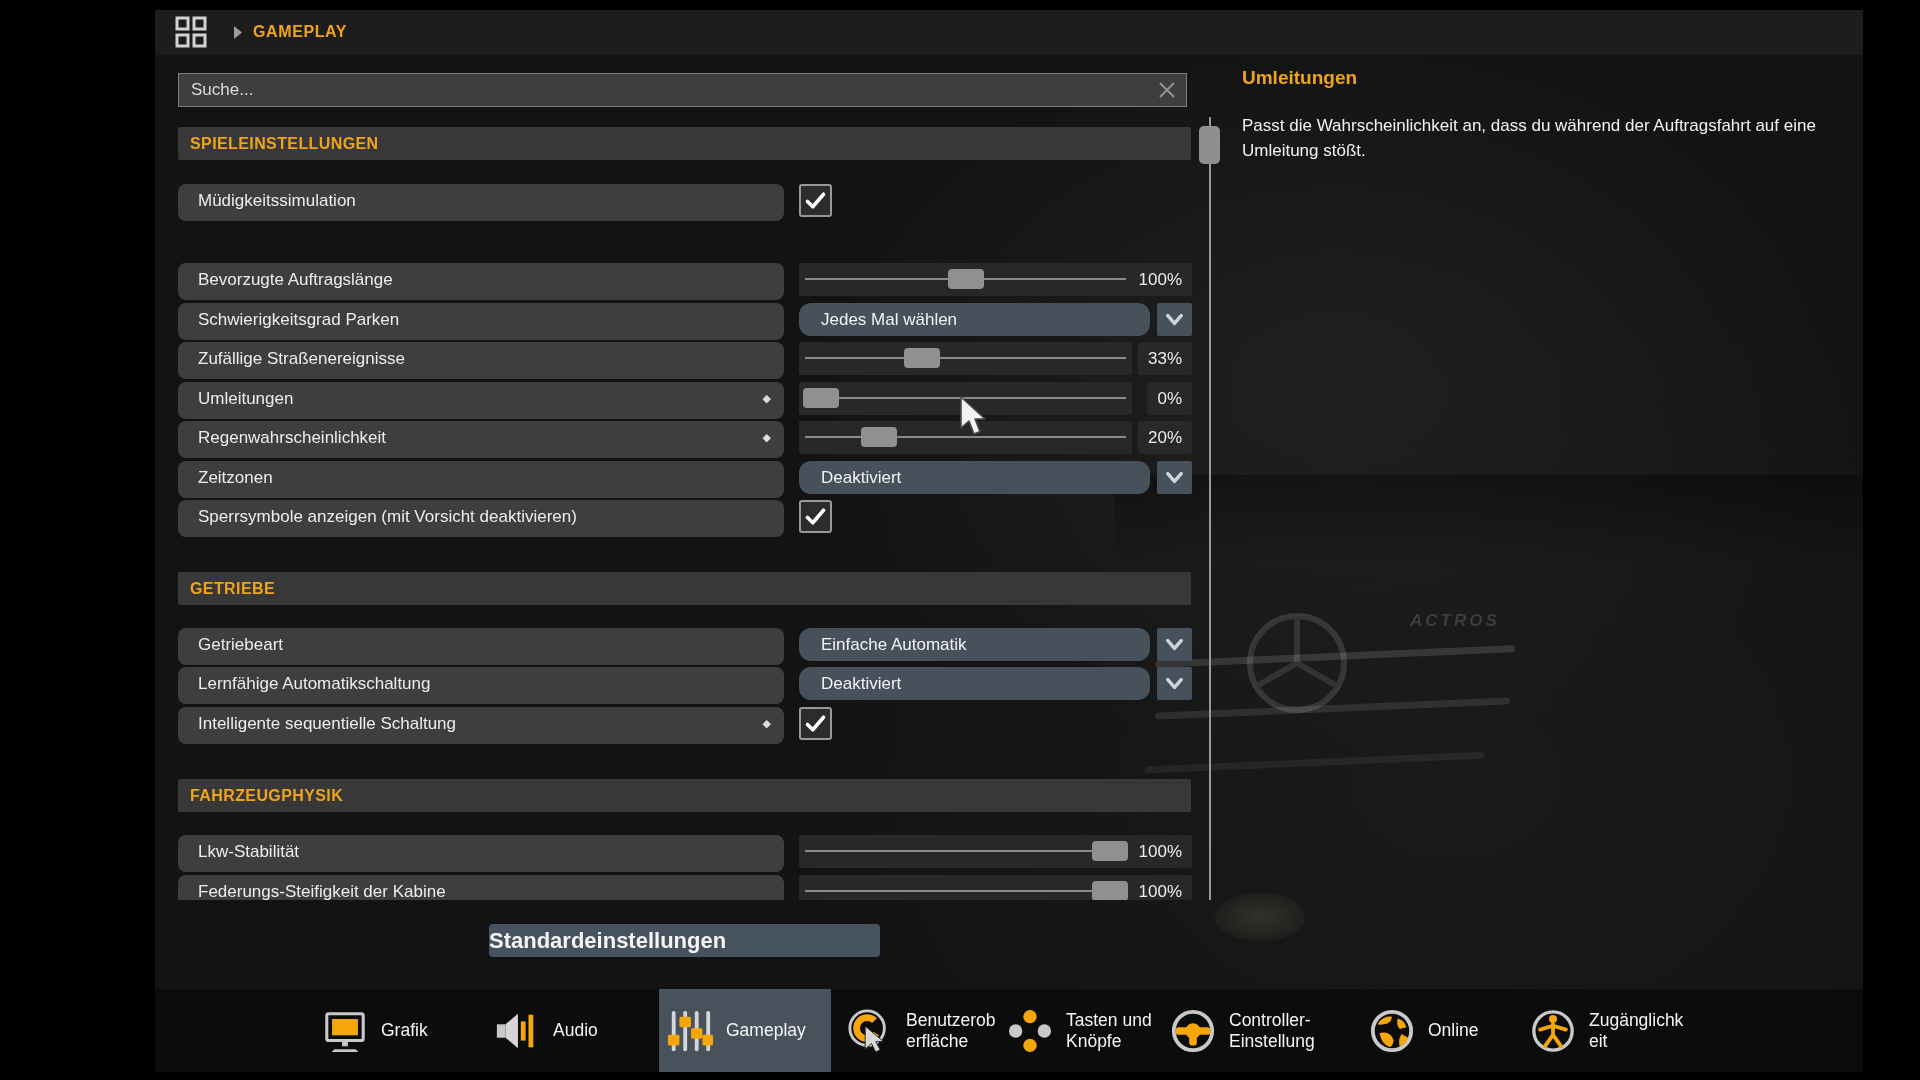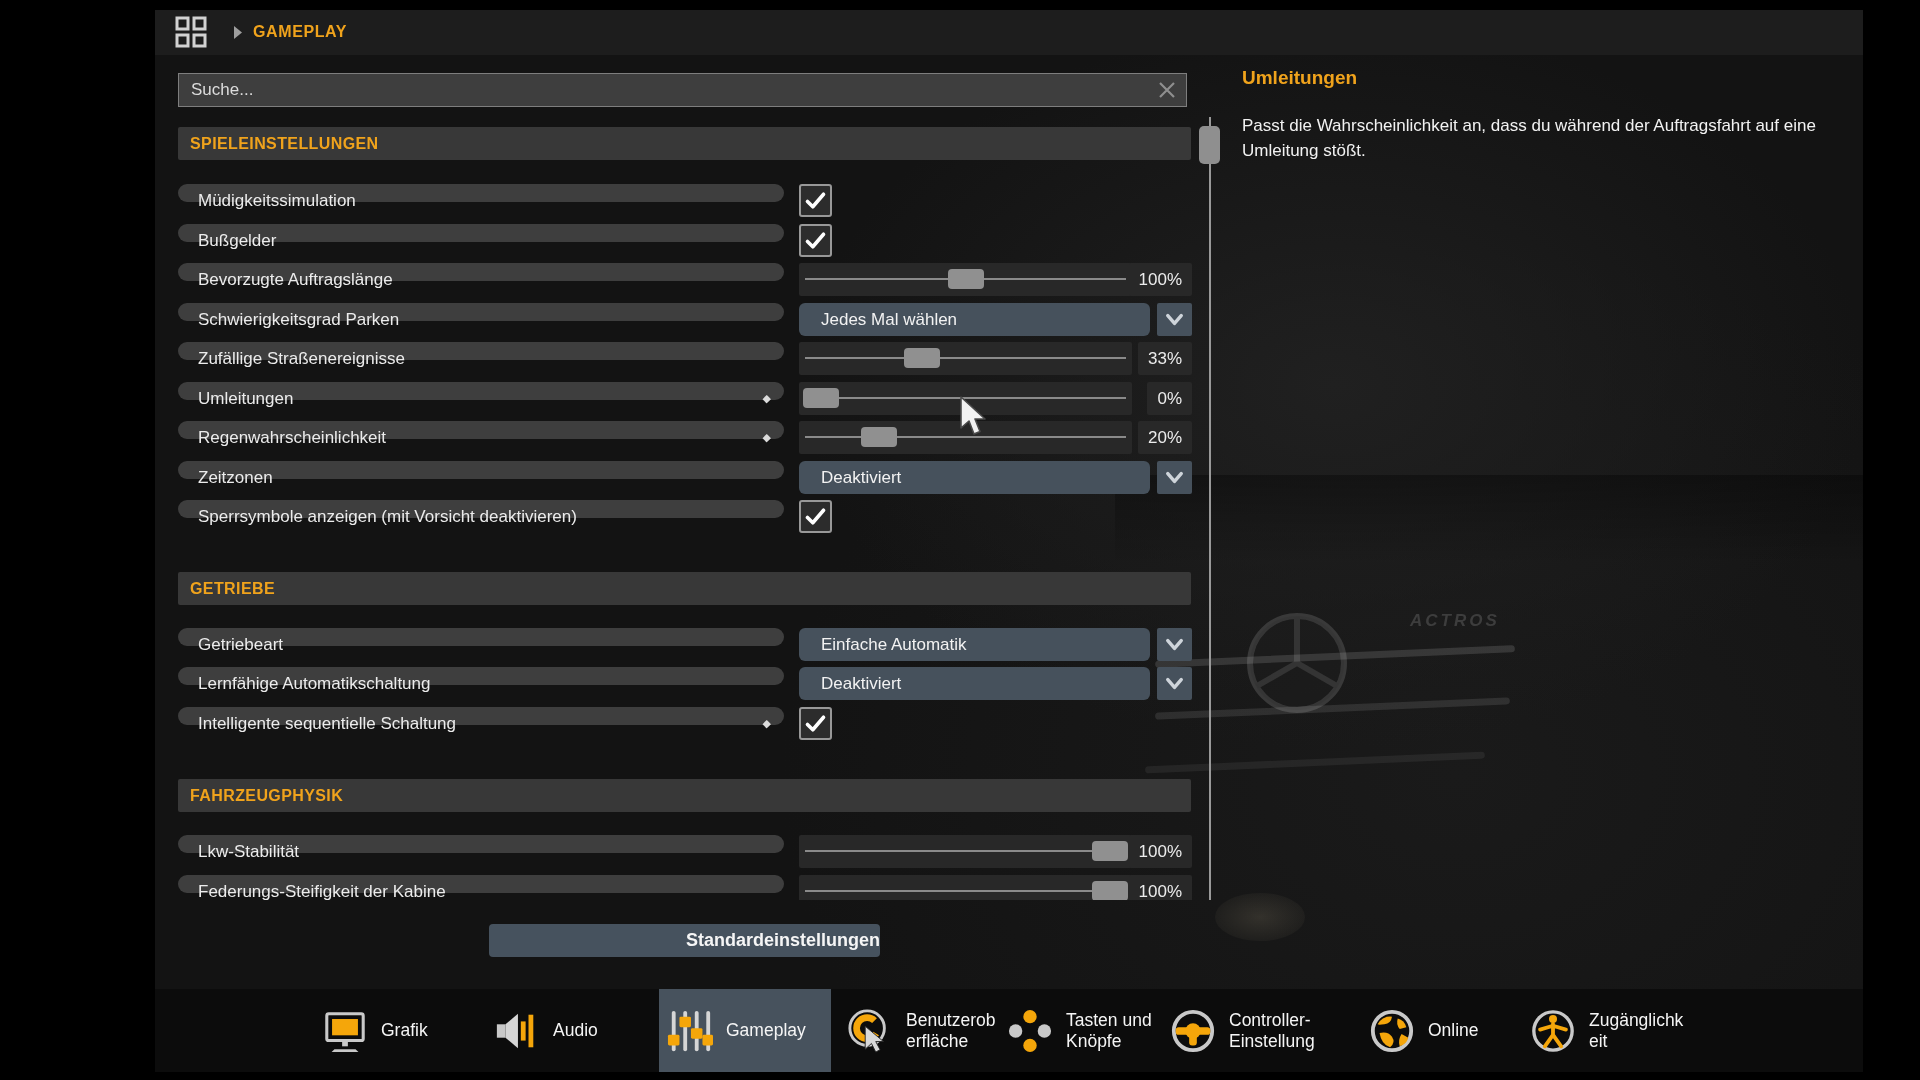--- a/index.html
+++ b/index.html
@@ -43,40 +43,40 @@
   
   .sb-track{position:absolute;left:1054px;top:107px;width:2px;height:783px;background:#999;}
   .sb-thumb{position:absolute;left:1044px;top:116px;width:21px;height:38px;background:#8f8f8f;border-radius:5px;}
 
   
   .sec-head{position:absolute;left:23px;width:1013px;height:33px;background:#383838;border-radius:2px;
     color:#f0a31c;font-size:16px;font-weight:bold;letter-spacing:.4px;line-height:33px;padding-left:12px;
     box-sizing:border-box;}
   .row{position:absolute;left:23px;width:1014px;height:33px;display:flex;}
   .row.clipped{height:25px;overflow:hidden;}
-  .lbl{width:606px;height:18px;background:#3e3e3e;border-radius:14px;position:relative;flex:none;}
+  .lbl{width:606px;height:37px;background:#3e3e3e;border-radius:8px;position:relative;flex:none;}
   .lbl span.t{position:absolute;left:20px;top:0;line-height:33px;font-size:17px;color:#ececec;white-space:nowrap;}
   .diamond{position:absolute;right:13px;top:0;line-height:33px;font-size:11px;color:#dcdcdc;}
   .ctrl{margin-left:15px;position:relative;flex:1;height:33px;}
   .chk{position:absolute;left:0;top:0;width:33px;height:33px;box-sizing:border-box;background:#2c2c2c;
     border:2px solid #989898;border-radius:3px;cursor:pointer;}
   .chk svg{position:absolute;left:2px;top:2px;}
   .slider{position:absolute;left:0;top:0;width:333px;height:33px;background:#282828;border-radius:2px;cursor:pointer;}
   .slider .track{position:absolute;left:6px;right:6px;top:15px;height:2px;background:#8a8a8a;}
   .slider .handle{position:absolute;top:6px;width:36px;height:20px;background:#909090;border-radius:4px;}
   .pct{position:absolute;right:0;top:0;height:33px;background:#282828;border-radius:2px;
     color:#ececec;font-size:17px;line-height:33px;padding:0 10px;}
-  .dd{position:absolute;left:0;top:0;width:351px;height:33px;background:#46515c;border-radius:6px;
+  .dd{position:absolute;left:0;top:0;width:351px;height:33px;background:#46515c;border-radius:12px;
     color:#f2f2f2;font-size:17px;line-height:33px;padding-left:22px;box-sizing:border-box;cursor:pointer;white-space:nowrap;}
   .ddbtn{position:absolute;right:0;top:0;width:35px;height:33px;background:#46515c;border-radius:2px;cursor:pointer;}
   .ddbtn svg{position:absolute;left:6px;top:5px;}
 
   
   .defaults{position:absolute;left:334px;top:914px;width:391px;height:33px;background:#46525e;border-radius:4px;
-    color:#f5f5f5;font-size:18px;font-weight:bold;text-align:right;line-height:33px;cursor:pointer;}
+    color:#f5f5f5;font-size:22px;font-weight:bold;text-align:left;line-height:33px;cursor:pointer;}
 
   
   .nav{position:absolute;left:0;top:979px;width:1708px;height:83px;background:#0c0c0c;}
   .nav-active-bg{position:absolute;left:504px;top:0;width:172px;height:83px;background:#47525d;}
   .tab{position:absolute;top:0;height:83px;display:flex;align-items:center;cursor:pointer;}
   .tab .ic{width:46px;height:46px;flex:none;}
   .tab .tl{margin-left:13px;color:#f5f5f5;font-size:17.5px;line-height:21px;}
 
   .cursor{position:absolute;left:912px;top:396px;z-index:50;}
 </style>
@@ -134,32 +134,20 @@
         </div>
     <div class="ctrl">
           <div class="chk">
       <svg width="25" height="25" viewBox="0 0 28 28">
               <path d="M5 15 L11 21 L23 7" stroke="#fff" stroke-width="4" fill="none" stroke-linecap="round" stroke-linejoin="round"></path>
             </svg>
     </div>
         </div>
   </div>
 
-  <div class="row" style="top:214px">
-    <div class="lbl">
-          <span class="t">Bußgelder</span>
-        </div>
-    <div class="ctrl">
-          <div class="chk">
-      <svg width="25" height="25" viewBox="0 0 28 28">
-              <path d="M5 15 L11 21 L23 7" stroke="#fff" stroke-width="4" fill="none" stroke-linecap="round" stroke-linejoin="round"></path>
-            </svg>
-    </div>
-        </div>
-  </div>
 
   <div class="row" style="top:253px">
     <div class="lbl">
           <span class="t">Bevorzugte Auftragslänge</span>
         </div>
     <div class="ctrl">
       <div class="slider">
             <div class="track"></div>
             <div class="handle" style="left: 148.5px;"></div>
           </div>

